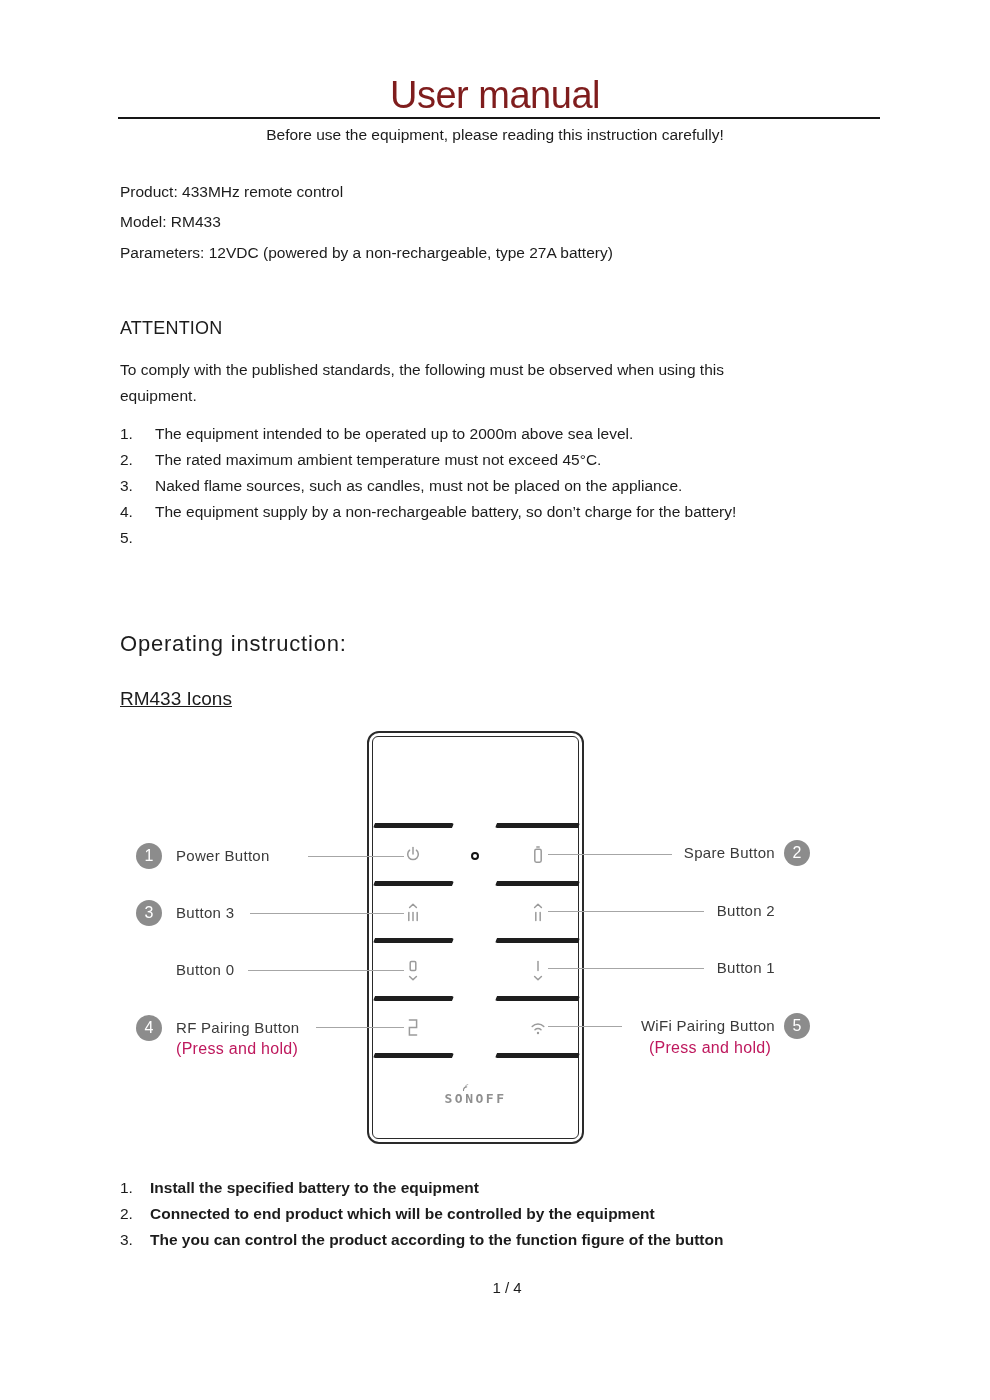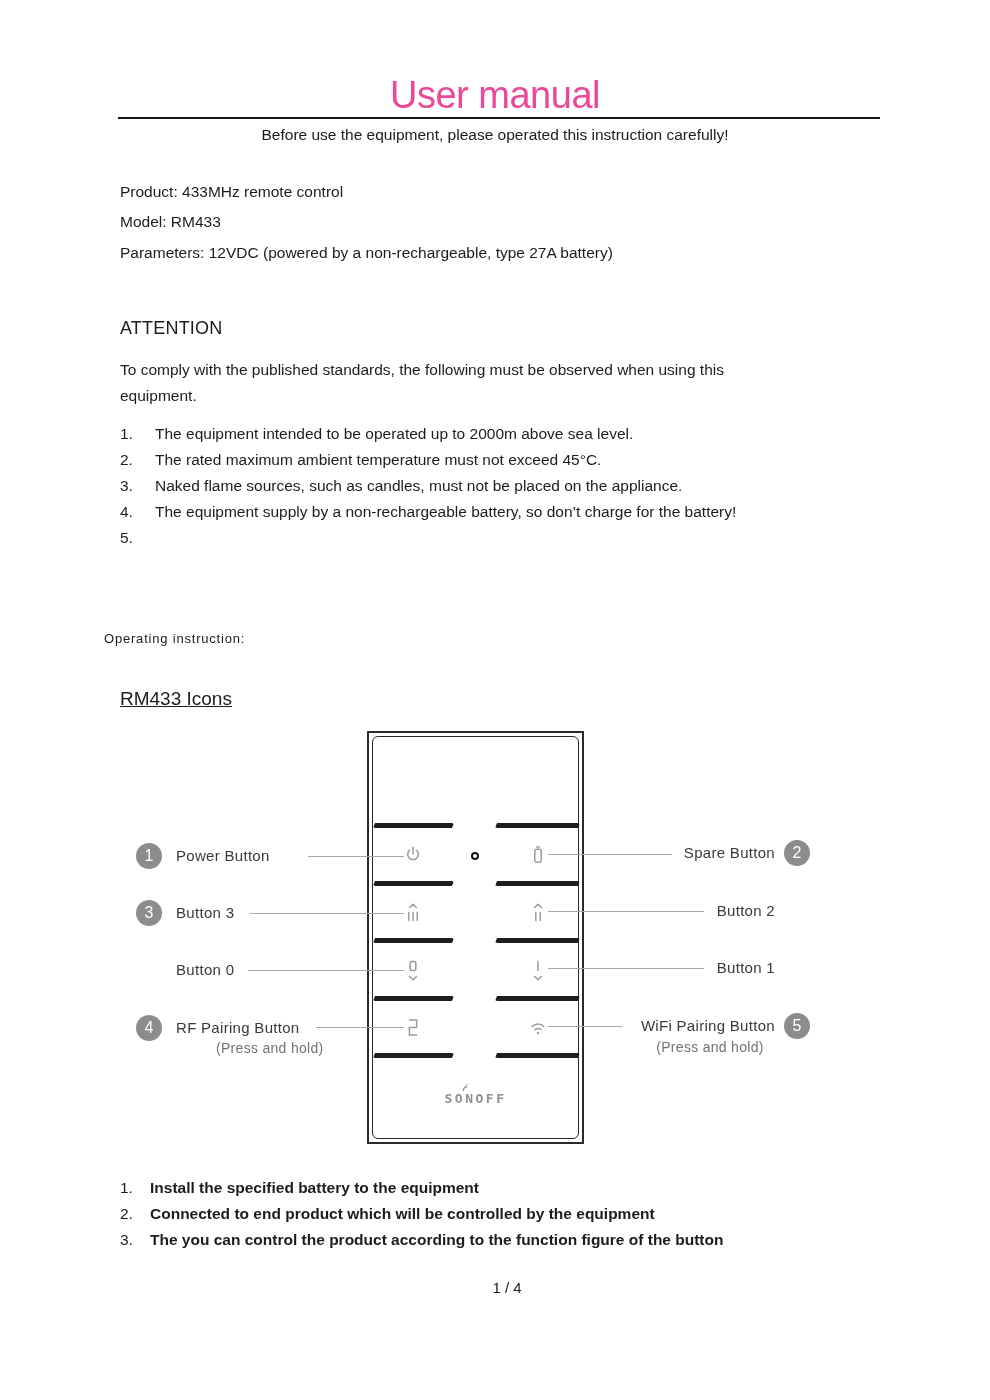--- a/index.html
+++ b/index.html
@@ -6,46 +6,46 @@
   html,body { background:#e8e8e8; }
   .canvas {
     position:relative; width:990px; height:1400px; margin:0 auto;
     background:#ffffff; overflow:hidden;
     font-family:"Liberation Sans", sans-serif; color:#1c1c1c;
   }
   .abs { position:absolute; }
 
   
   .doc-title { left:0; right:0; top:74px; text-align:center;
-    font-size:38px; font-weight:500; letter-spacing:-0.5px; color:#ec4899; }
+    font-size:38px; font-weight:500; letter-spacing:-0.5px; color:#7f1d1d; }
   .title-rule { left:118px; top:117px; width:762px; height:2px; background:#161616; }
   .subtitle { left:0; right:0; top:126px; text-align:center; font-size:15.5px; }
 
   
   .specs { left:120px; top:177px; font-size:15.5px; line-height:30.4px; }
 
   
   .attention-heading { left:120px; top:318px; font-size:18px; letter-spacing:0.2px; }
   .attention-intro { left:120px; top:346px; font-size:15.5px; line-height:25.6px; width:760px;margin-top:11px; }
   .num-list { left:120px; font-size:15.5px; line-height:26px; width:800px; }
   .attention-list { top:421px; }
   .steps-list { top:1175px; line-height:25.8px; }
   .list-row { display:flex; align-items:flex-start; }
   .list-num { flex:none; width:35px; }
   .steps-list .list-num { width:30px; }
   .list-text { width:700px; }
   .steps-list .list-text { width:760px;font-weight:bold; }
 
   
-  .operating-heading { left:104px; top:631px; font-size:13px; letter-spacing:0.8px; }
+  .operating-heading { left:120px; top:631px; font-size:22px; letter-spacing:0.8px; }
   .icons-caption { left:120px; top:688px; font-size:19px;text-decoration:underline; }
 
   
   .remote { left:367px; top:731px; width:217px; height:413px;
-    border:2px solid #2a2a2a; border-radius:0; background:#fff; }
+    border:2px solid #2a2a2a; border-radius:12px; background:#fff; }
   .remote-inner { position:absolute; inset:3px; border:1.5px solid #2a2a2a; border-radius:6px; }
   .bar { position:absolute; height:5px; background:#1e1e1e; border-radius:2.5px;
     clip-path:polygon(2px 0, 100% 0, calc(100% - 2px) 100%, 0 100%); }
   .bar-l { left:4px;  width:81px; }
   .bar-r { left:126px; width:85px; }
   .icon { position:absolute; width:22px; height:26px; }
   .icon svg { display:block; width:22px; height:26px; }
   .ic-stroke { stroke:#9b9b9b; stroke-width:1.5; fill:none; stroke-linecap:round; stroke-linejoin:round; }
   .led { position:absolute; left:102px; top:119px; width:8px; height:8px;
     border:2.2px solid #141414; border-radius:50%; background:#fff; }
@@ -57,35 +57,35 @@
 
   
   .lead { position:absolute; height:1px; background:#a6a6a6; }
   .badge { position:absolute; width:26px; height:26px; border-radius:50%;
     background:#8c8c8c; color:#fff; display:flex; align-items:center;
     justify-content:center; font-size:16px; }
   .llabel { position:absolute; left:176px; font-size:15px; color:#3a3a3a;
     letter-spacing:0.3px; line-height:18px; }
   .rlabel { position:absolute; right:215px; font-size:15px; color:#3a3a3a;
     letter-spacing:0.3px; line-height:18px; text-align:right; }
-  .note { position:absolute; font-size:14px; color:#737373; letter-spacing:0.3px;margin-left:40px; }
+  .note { position:absolute; font-size:16px; color:#be185d; letter-spacing:0.3px; }
   .note-l { left:176px; top:1040px; }
   .note-r { right:210px; top:1039px; width:140px; text-align:center; }
 
   
   .page-num { left:0; right:0; top:1279px; text-align:center; font-size:15px;margin-left:24px; }
 </style>
 </head>
 <body>
 
 <div class="canvas">
 
   <div class="abs doc-title">User manual</div>
   <div class="abs title-rule"></div>
-  <div class="abs subtitle">Before use the equipment, please operated this instruction carefully!</div>
+  <div class="abs subtitle">Before use the equipment, please reading this instruction carefully!</div>
 
   <div class="abs specs">
     <div>Product: 433MHz remote control</div>
     <div>Model: RM433</div>
     <div>Parameters: 12VDC (powered by a non-rechargeable, type 27A battery)</div>
   </div>
 
   <div class="abs attention-heading">ATTENTION</div>
   <div class="abs attention-intro">
     <div>To comply with the published standards, the following must be observed when using this</div>

